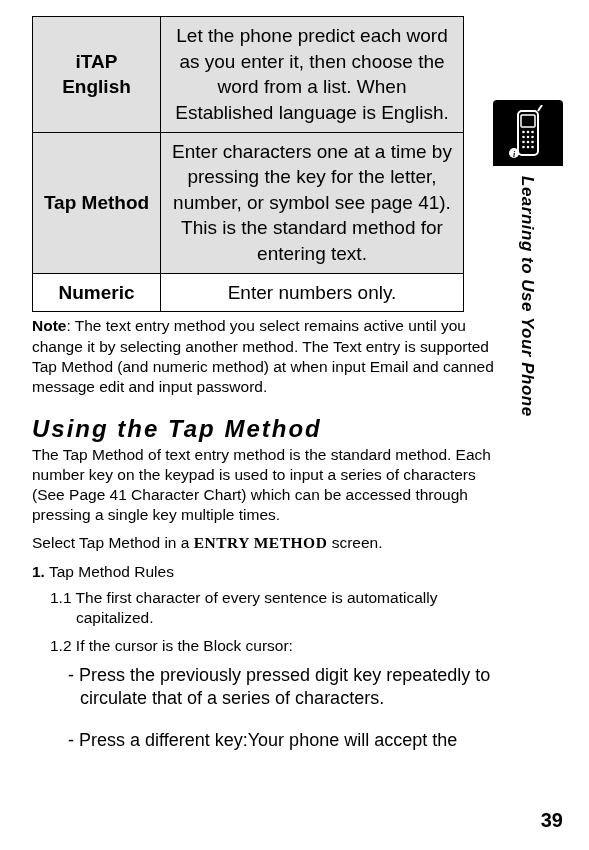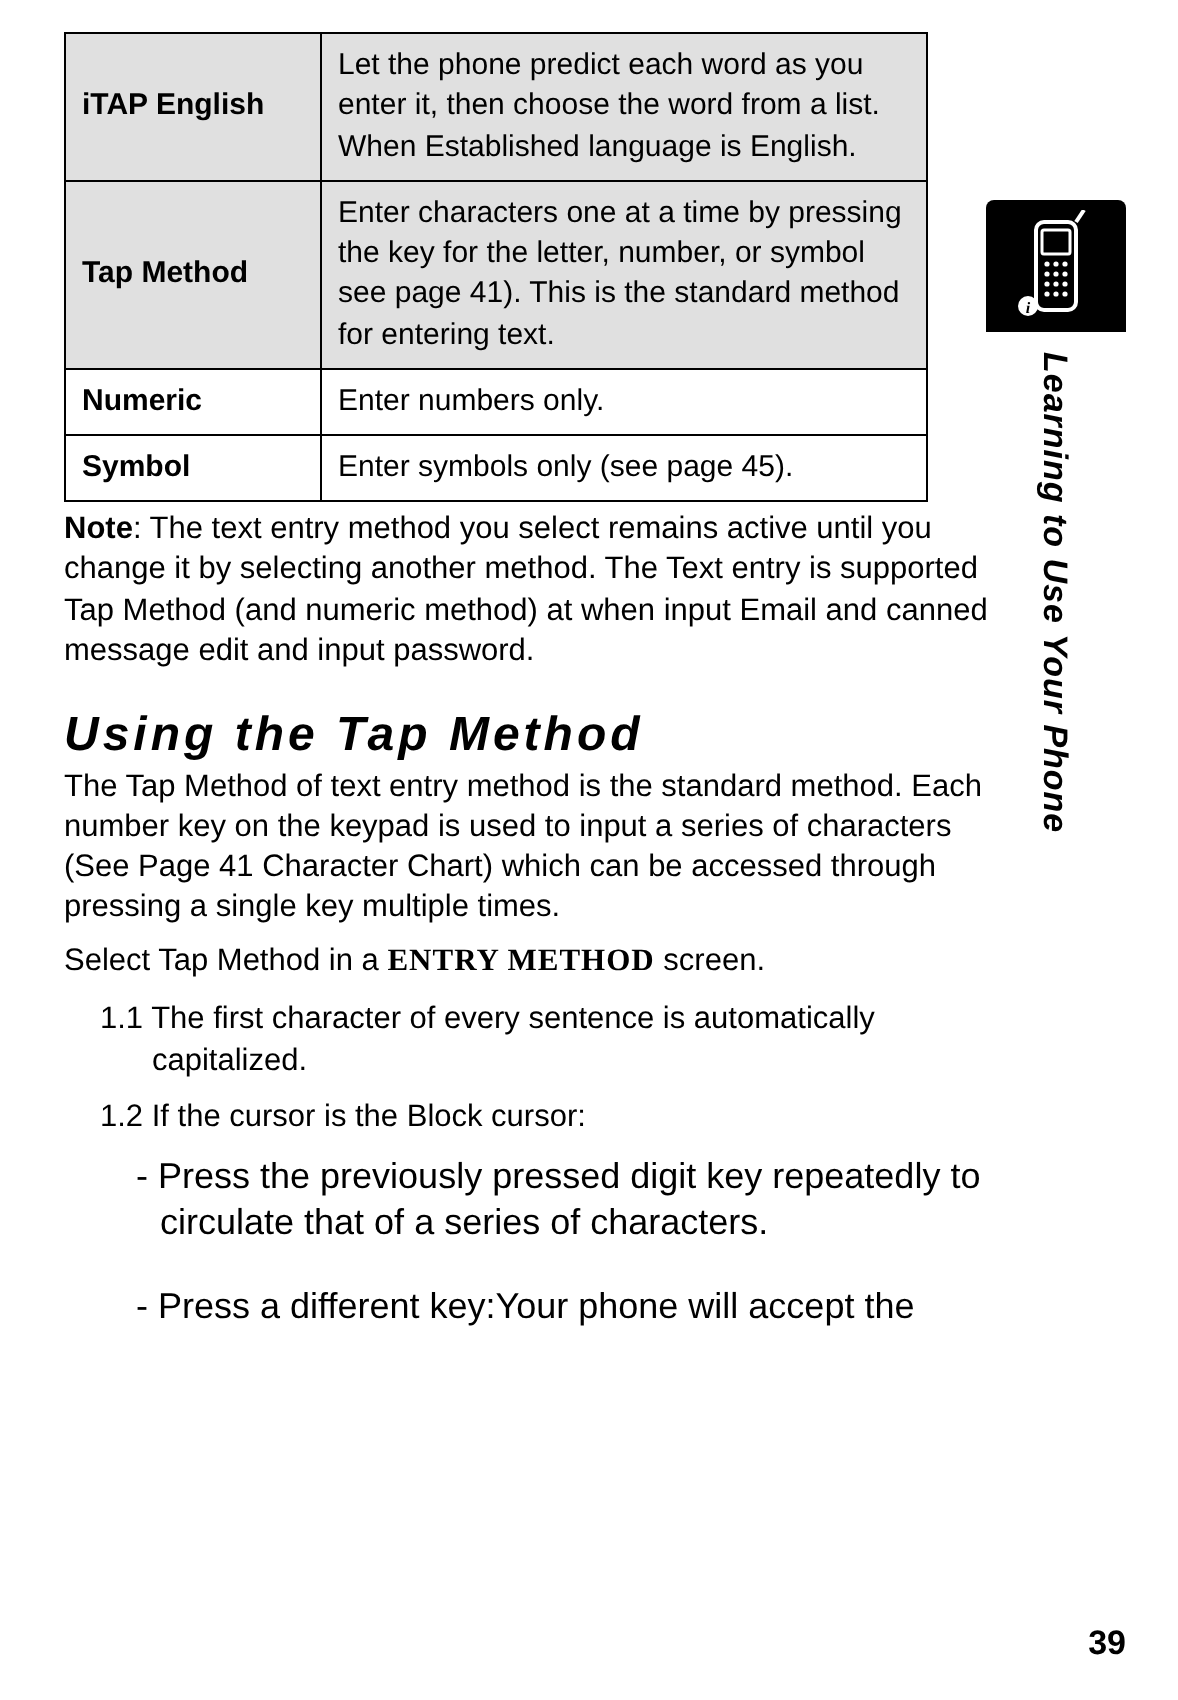--- a/index.html
+++ b/index.html
@@ -19,23 +19,24 @@
       width: 500px;
     }
     table {
       border-collapse: collapse;
       width: 432px;
       margin-bottom: 4px;
     }
     td {
       border: 1px solid #000;
       padding: 6px 8px;
-      font-size: 15px;
+      font-size: 19px;
       vertical-align: middle;
       line-height: 1.35;
+      text-align: center;
     }
     td.label {
       font-weight: bold;
       width: 128px;
     }
     td.shaded {
       background-color: #e0e0e0;
     }
     .note {
       font-size: 15.5px;
@@ -122,21 +123,21 @@
       font-family: Arial, sans-serif;
       margin-top: 10px;
       letter-spacing: 0.5px;
       margin-left: 24px;
     }
     .page-number {
       position: absolute;
       right: 26px;
       bottom: 18px;
       font-weight: bold;
-      font-size: 17px;
+      font-size: 20px;
       margin-top: 42px;
     }
     svg.phone {
       width: 40px;
       height: 56px;
     }
   </style>
 </head>
 <body>
 
@@ -148,39 +149,38 @@
         <td class="shaded">Let the phone predict each word as you enter it, then choose the word from a list. When Established language is English.</td>
       </tr>
       <tr>
         <td class="label shaded">Tap Method</td>
         <td class="shaded">Enter characters one at a time by pressing the key for the letter, number, or symbol see page 41). This is the standard method for entering text.</td>
       </tr>
       <tr>
         <td class="label">Numeric</td>
         <td>Enter numbers only.</td>
       </tr>
-      <tr>
-        <td class="label">Symbol</td>
-        <td>Enter symbols only (see page 45).</td>
-      </tr>
     </tbody>
   </table>
 
   <p class="note">
     <span class="note-label">Note</span><span>: The text entry method you select remains active until you change it by selecting another method. The Text entry is supported Tap Method (and numeric method) at when input Email and canned message edit and input password.</span>
   </p>
 
   <h2 class="section-heading">Using the Tap Method</h2>
 
   <p class="body-text">The Tap Method of text entry method is the standard method. Each number key on the keypad is used to input a series of characters (See Page 41 Character Chart) which can be accessed through pressing a single key multiple times.</p>
 
   <p class="select-line">
     <span>Select Tap Method in a </span><span class="entry-method">ENTRY METHOD</span><span> screen.</span>
   </p>
 
+  <p class="list-1">
+    <span class="num">1.</span><span> Tap Method Rules</span>
+  </p>
 
   <p class="list-1-1">1.1 The first character of every sentence is automatically capitalized.</p>
 
   <p class="list-1-2">1.2 If the cursor is the Block cursor:</p>
 
   <p class="bullet-item">- Press the previously pressed digit key repeatedly to circulate that of a series of characters.</p>
 
   <p class="bullet-item">- Press a different key:Your phone will accept the</p>
 </div>
 

